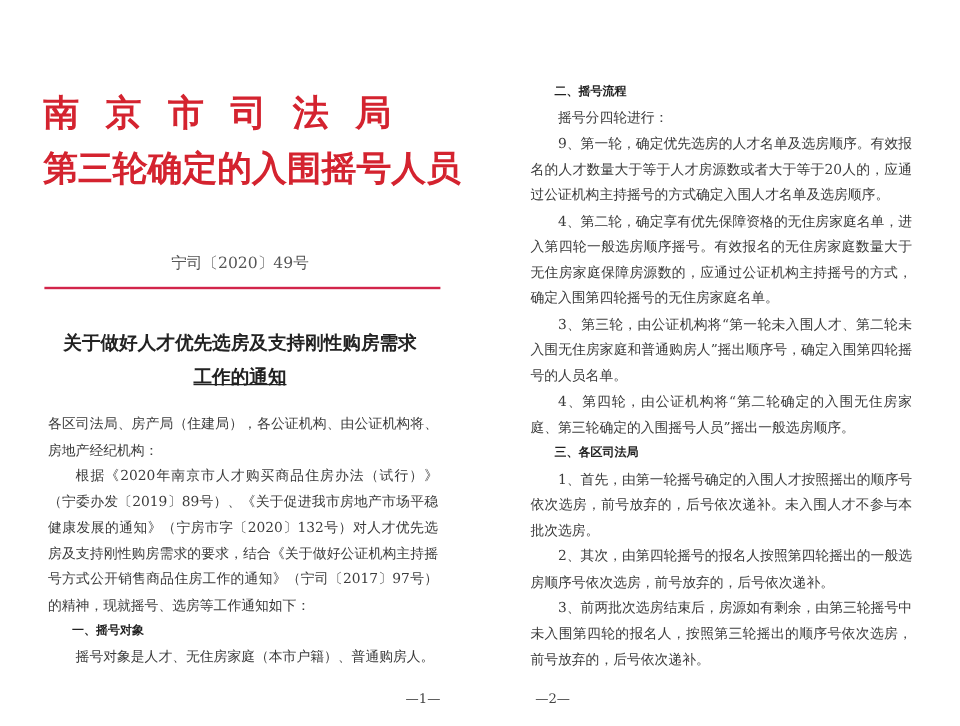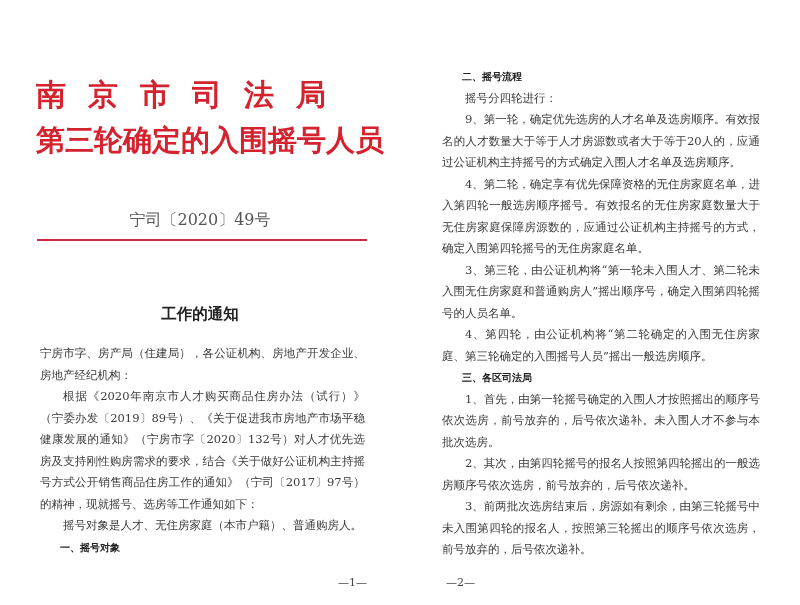--- a/index.html
+++ b/index.html
@@ -8,27 +8,27 @@
   .page { position: absolute; top: 0; height: 498px; }
   #page1 { left: 0; width: 400px; }
   #page2 { left: 400px; width: 400px; }
 
   .org { position: absolute; left: 36px; width: 322px; color: #d4232f;
          font-family: "DejaVu Serif", "Liberation Serif", serif; font-weight: bold; }
   .org1 { top: 78px; font-size: 30px; letter-spacing: 22px; line-height: 34px; white-space: nowrap; }
   .org2 { top: 123px; font-size: 29px; letter-spacing: 0px; line-height: 34px; white-space: nowrap; }
 
   .docno { position: absolute; top: 210px; left: 0; width: 400px; text-align: center;
-           font-size: 16px; color: #555; }
+           font-size: 13px; color: #555; }
   .redline { position: absolute; top: 239px; left: 37px; width: 330px; height: 2px; background: #d2254a; }
 
   .title { position: absolute; left: 30px; width: 340px; text-align: center;
            font-size: 15.5px; font-weight: bold; color: #222; line-height: 28px; }
   .t1 { top: 272px; }
-  .t2 { top: 300px; }
+  .t2 { top: 300px; text-decoration: underline; }
 
   .para { position: absolute; font-size: 11.5px; line-height: 21.5px; color: #3a3a3a;
           text-align: justify; }
   .p1-body { left: 40px; top: 343px; width: 325px; }
   .indent { text-indent: 2em; }
   .heading { font-weight: bold; color: #222; font-family: "DejaVu Sans", "Liberation Sans", sans-serif; font-size: 10px; }
 
   .pagenum { position: absolute; font-size: 11px; color: #444; }
   .pn1 { top: 576px; left: 338px; }
   .pn2 { top: 576px; left: 446px; }
@@ -37,27 +37,28 @@
   .block { margin: 0; }
 </style>
 </head>
 <body>
 
 <div class="page" id="page1">
   <div class="org org1">南京市司法局</div>
   <div class="org org2">第三轮确定的入围摇号人员</div>
   <div class="docno">宁司〔2020〕49号</div>
   <div class="redline"></div>
+  <div class="title t1">关于做好人才优先选房及支持刚性购房需求</div>
   <div class="title t2">工作的通知</div>
 
   <div class="para p1-body">
-    <p class="block">宁房市字、房产局（住建局），各公证机构、房地产开发企业、房地产经纪机构：</p>
+    <p class="block">各区司法局、房产局（住建局），各公证机构、由公证机构将、房地产经纪机构：</p>
     <p class="block indent">根据《2020年南京市人才购买商品住房办法（试行）》（宁委办发〔2019〕89号）、《关于促进我市房地产市场平稳健康发展的通知》（宁房市字〔2020〕132号）对人才优先选房及支持刚性购房需求的要求，结合《关于做好公证机构主持摇号方式公开销售商品住房工作的通知》（宁司〔2017〕97号）的精神，现就摇号、选房等工作通知如下：</p>
+    <p class="block indent heading">一、摇号对象</p>
     <p class="block indent">摇号对象是人才、无住房家庭（本市户籍）、普通购房人。</p>
-    <p class="block indent heading">一、摇号对象</p>
   </div>
 
   <div class="pagenum pn1">—1—</div>
 </div>
 
 <div class="page" id="page2">
 </div>
 
 <div class="para p2-body">
   <p class="block indent heading">二、摇号流程</p>

